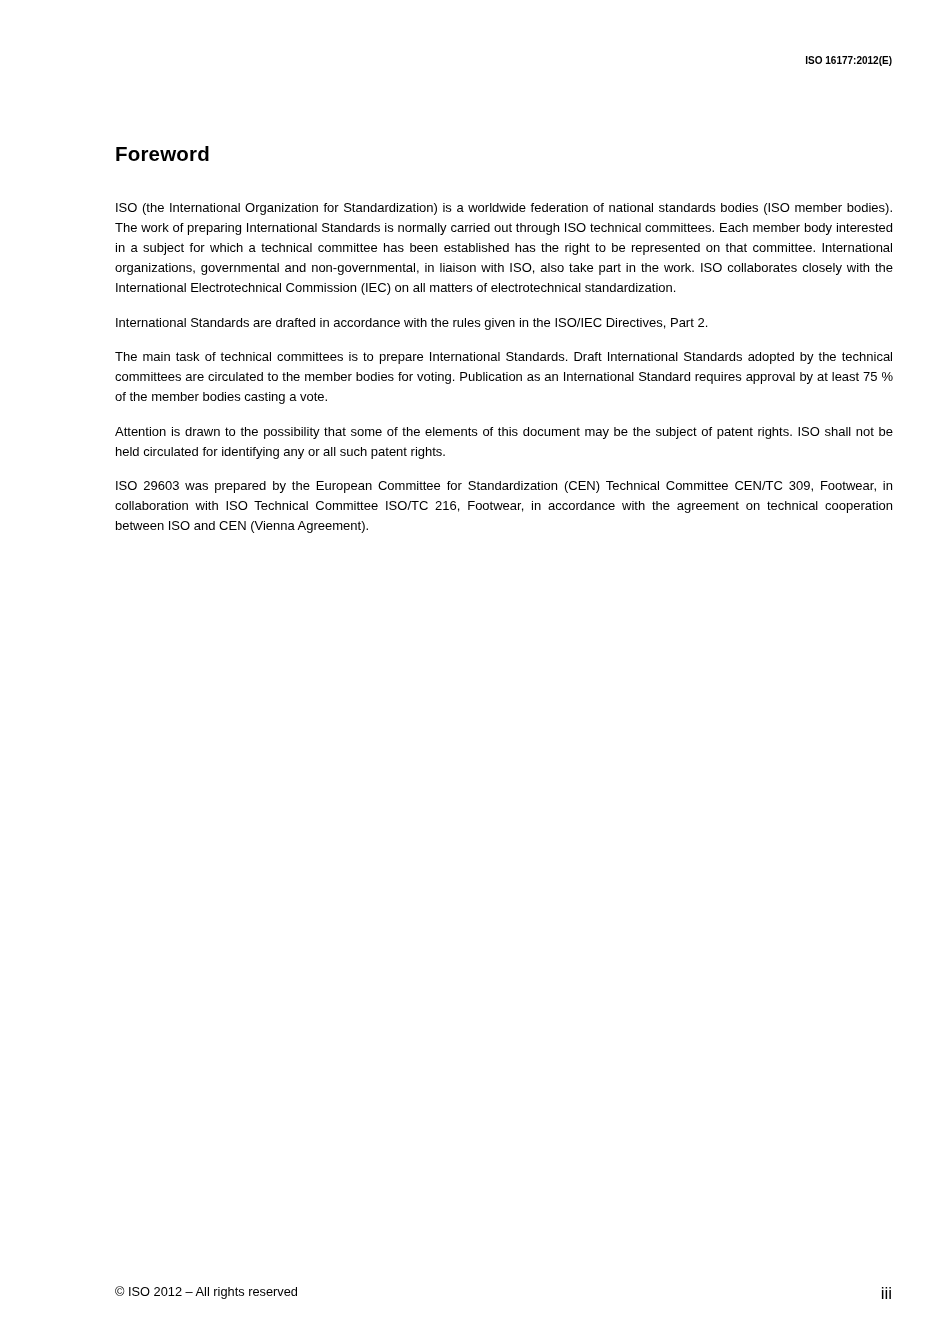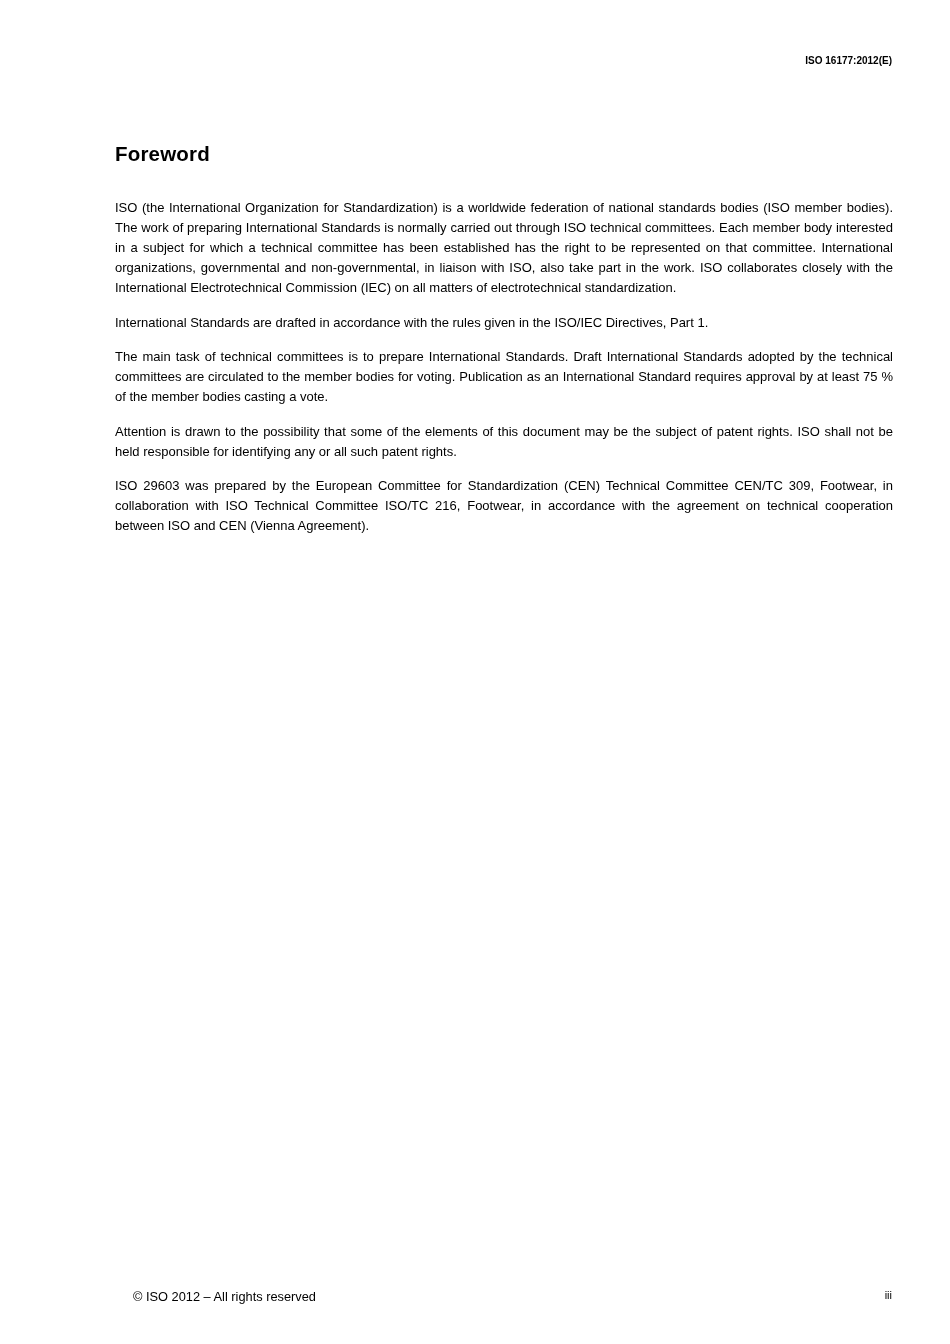--- a/index.html
+++ b/index.html
@@ -47,44 +47,43 @@
   .paragraphs p span.italic {
   }
   .doc-footer {
     position: absolute;
     left: 115px;
     right: 58px;
     bottom: 40px;
     display: flex;
     justify-content: space-between;
     align-items: flex-start;
-    margin-left: 18px;
   }
   .footer-copyright {
     font-size: 12.8px;
   }
   .footer-page {
-    font-size: 11px;
+    font-size: 17px;
   }
 </style>
 </head>
 <body>
 
 <div class="page">
 
   <div class="doc-header">ISO 16177:2012(E)</div>
 
   <div class="content">
     <h1 class="title">Foreword</h1>
 
     <div class="paragraphs">
         <p><span>ISO (the International Organization for Standardization) is a worldwide federation of national standards bodies (ISO member bodies). The work of preparing International Standards is normally carried out through ISO technical committees. Each member body interested in a subject for which a technical committee has been established has the right to be represented on that committee. International organizations, governmental and non-governmental, in liaison with ISO, also take part in the work. ISO collaborates closely with the International Electrotechnical Commission (IEC) on all matters of electrotechnical standardization.</span></p>
-        <p><span>International Standards are drafted in accordance with the rules given in the ISO/IEC Directives, Part 1.</span></p>
+        <p><span>International Standards are drafted in accordance with the rules given in the ISO/IEC Directives, Part 2.</span></p>
         <p><span>The main task of technical committees is to prepare International Standards. Draft International Standards adopted by the technical committees are circulated to the member bodies for voting. Publication as an International Standard requires approval by at least 75 % of the member bodies casting a vote.</span></p>
-        <p><span>Attention is drawn to the possibility that some of the elements of this document may be the subject of patent rights. ISO shall not be held responsible for identifying any or all such patent rights.</span></p>
+        <p><span>Attention is drawn to the possibility that some of the elements of this document may be the subject of patent rights. ISO shall not be held circulated for identifying any or all such patent rights.</span></p>
         <p><span>ISO 29603 was prepared by the European Committee for Standardization (CEN) Technical Committee CEN/TC 309, </span><span class="italic">Footwear</span><span>, in collaboration with ISO Technical Committee ISO/TC 216, </span><span class="italic">Footwear</span><span>, in accordance with the agreement on technical cooperation between ISO and CEN (Vienna Agreement).</span></p>
       </div>
   </div>
 
   <div class="doc-footer">
     <span class="footer-copyright">© ISO 2012 – All rights reserved</span>
     <span class="footer-page">iii</span>
   </div>
 
 </div>

